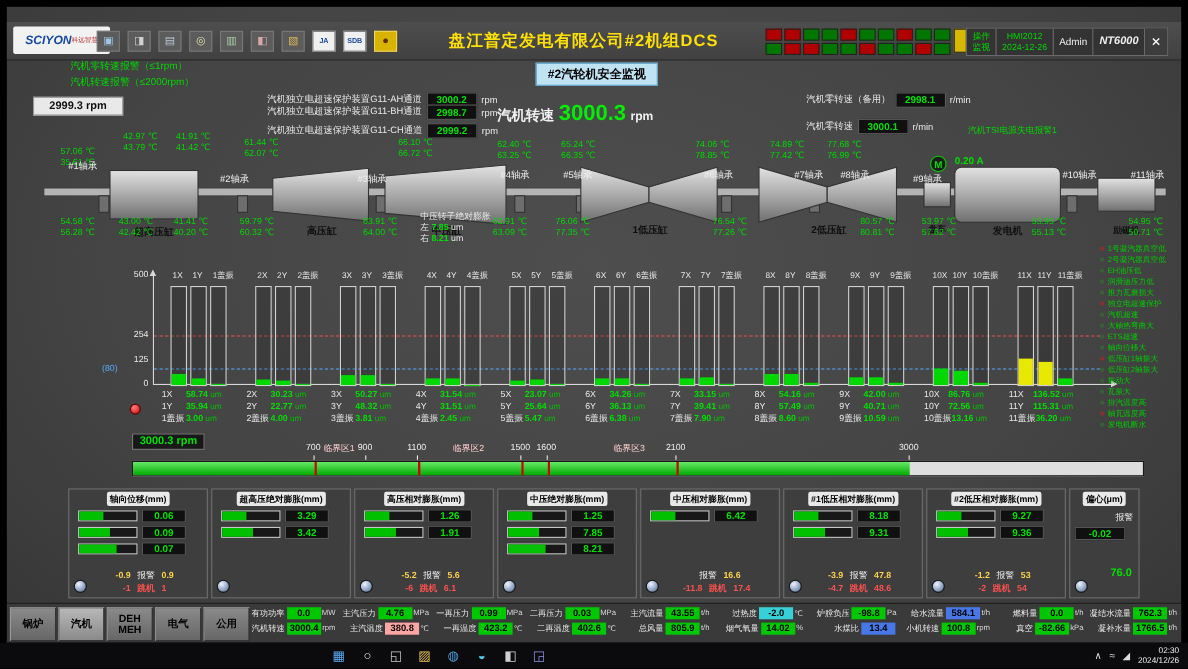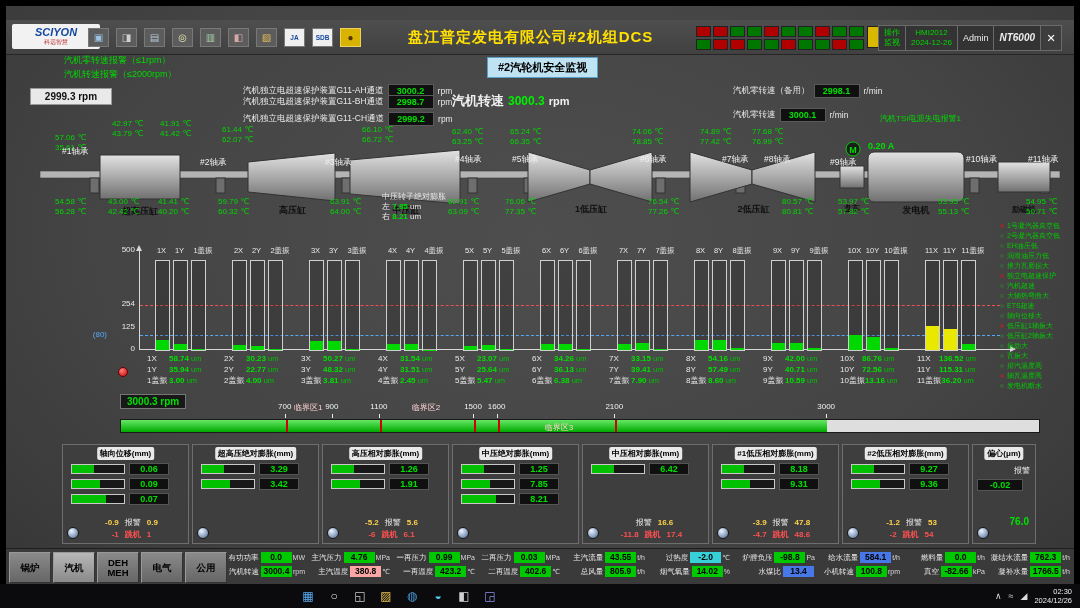--- a/index.html
+++ b/index.html
@@ -8,21 +8,21 @@
   #bg{position:absolute;left:6px;top:6px;width:1068px;height:578px;
       background:radial-gradient(ellipse at 50% 40%,#4e4e4e 0%,#444 60%,#363636 100%);}
   .abs{position:absolute;}
   
   #titlebar{position:absolute;left:6px;top:6px;width:1068px;height:14px;background:#2d2d2d;color:#cfcfcf;
             font-size:9px;display:flex;align-items:center;padding-left:8px;box-sizing:border-box;}
   #titlebar .appicon{width:8px;height:8px;background:#4a7fd0;margin-right:5px;border:1px solid #9ab;}
   
   #toolbar{position:absolute;left:6px;top:20px;width:1068px;height:34px;background:linear-gradient(#4e4e4e,#414141);border-bottom:1px solid #262626;}
   .logo{position:absolute;left:6px;top:4px;width:88px;height:25px;background:#f2f2f2;border-radius:2px;
-        display:flex;flex-direction:column;align-items:center;justify-content:center;line-height:10px;}
+        display:flex;flex-direction:row;align-items:center;justify-content:center;line-height:10px;}
   .lmain{color:#1548a0;font-weight:bold;font-style:italic;font-size:11px;}
   .lsub{color:#c03030;font-size:6px;}
   #toolbar-icons{position:absolute;left:82px;top:8px;display:flex;gap:7px;}
   .ticon{width:19px;height:17px;background:#5c5c5c;border:1px solid #787878;display:inline-flex;
          align-items:center;justify-content:center;font-size:10px;cursor:default;}
   .ticon.tlogo{background:#f0f0f0;color:#1548a0;font-size:6.5px;font-weight:bold;}
   .ticon.bell{background:#d8b400;color:#5a3000;border-color:#f0d060;}
   #plant-title{position:absolute;left:402px;top:8px;color:#ffe000;font-size:15px;font-weight:bold;letter-spacing:1px;}
   #alarm-grid{position:absolute;left:690px;top:6px;display:flex;}
   .agrows{display:flex;flex-direction:column;gap:2px;}
@@ -39,21 +39,21 @@
   .greentxt{color:#00d800;}
   #subtitle{position:absolute;left:487px;top:57px;background:#bfe3f2;border:1px solid #58a0c8;color:#000;
             font-size:11px;font-weight:bold;padding:2px 10px;}
   .valbox{display:inline-block;background:#101010;border:1px solid #5a5a5a;color:#00e000;font-weight:bold;
           text-align:center;font-size:9px;padding:1px 3px;min-width:38px;}
   .hlabel{font-size:8.5px;color:#e8e8e8;}
   #left-speed{position:absolute;left:30px;top:88px;width:80px;height:15px;background:#e9e9e9;color:#111;
               font-size:10px;font-weight:bold;display:flex;align-items:center;justify-content:center;border:1px solid #999;}
   #main-speed{position:absolute;left:452px;top:92px;display:flex;align-items:baseline;gap:4px;}
   #main-speed .msl{color:#f0f0f0;font-size:13px;font-weight:bold;}
-  #main-speed .msv{color:#00ee00;font-size:12px;font-weight:bold;}
+  #main-speed .msv{color:#00ee00;font-size:20px;font-weight:bold;}
   #main-speed .msu{color:#f0f0f0;font-size:11px;font-weight:bold;}
   .chrow{position:absolute;display:flex;align-items:center;gap:4px;}
   .tsitxt{position:absolute;font-size:8px;color:#00d800;}
   
   .tgroup{position:absolute;font-size:8px;line-height:10px;color:#00d800;white-space:nowrap;}
   .blabel{position:absolute;font-size:8.5px;color:#f0f0f0;white-space:nowrap;}
   .cyl-label{position:absolute;color:#101010;font-size:9px;font-weight:bold;text-align:center;margin-top:32px;}
   #rotor-exp{position:absolute;left:382px;top:192px;font-size:8px;line-height:10px;color:#e8e8e8;}
   #rotor-exp .rv{color:#00e000;font-weight:bold;}
   #barring-current{position:absolute;left:868px;top:141px;font-size:9px;color:#00e000;font-weight:bold;}
@@ -622,21 +622,21 @@
       <div class="stick" style="left: 339.077px;">1500</div>
       <div class="stickmark" style="left: 353.077px;"></div>
       <div class="stick" style="left: 362.615px;">1600</div>
       <div class="stickmark" style="left: 376.615px;"></div>
       <div class="stick" style="left: 480.308px;">2100</div>
       <div class="stickmark" style="left: 494.308px;"></div>
       <div class="stick" style="left: 692.154px;">3000</div>
       <div class="stickmark" style="left: 706.154px;"></div>
       <div class="zlabel" style="left: 158.308px;">临界区1</div>
       <div class="zlabel" style="left: 276px;">临界区2</div>
-      <div class="zlabel" style="left: 409px; margin-top: 20px;">临界区3</div>
+      <div class="zlabel" style="left: 422px;">临界区3</div>
     </div>
 
   <div id="panels">
       <div class="panel">
         <div class="ptitle">轴向位移(mm)</div>
         <div class="prows">
           <div class="prow">
             <div class="gauge">
               <div class="gfill" style="width: 42%;"></div>
             </div>

